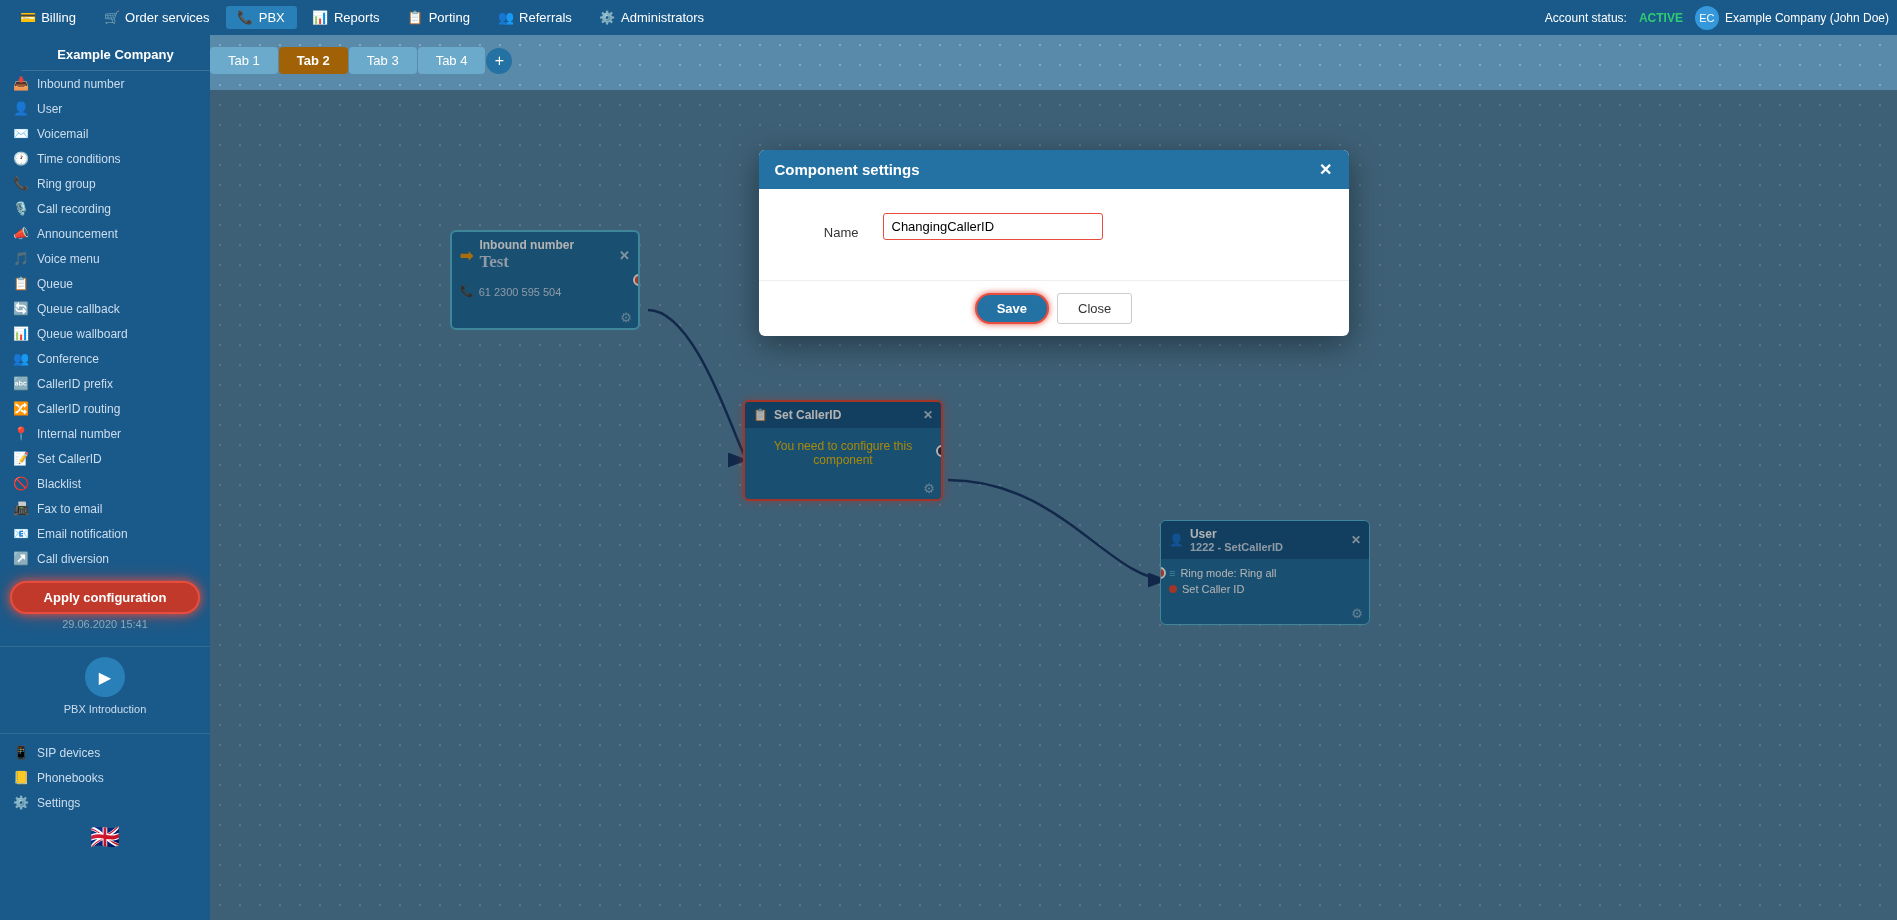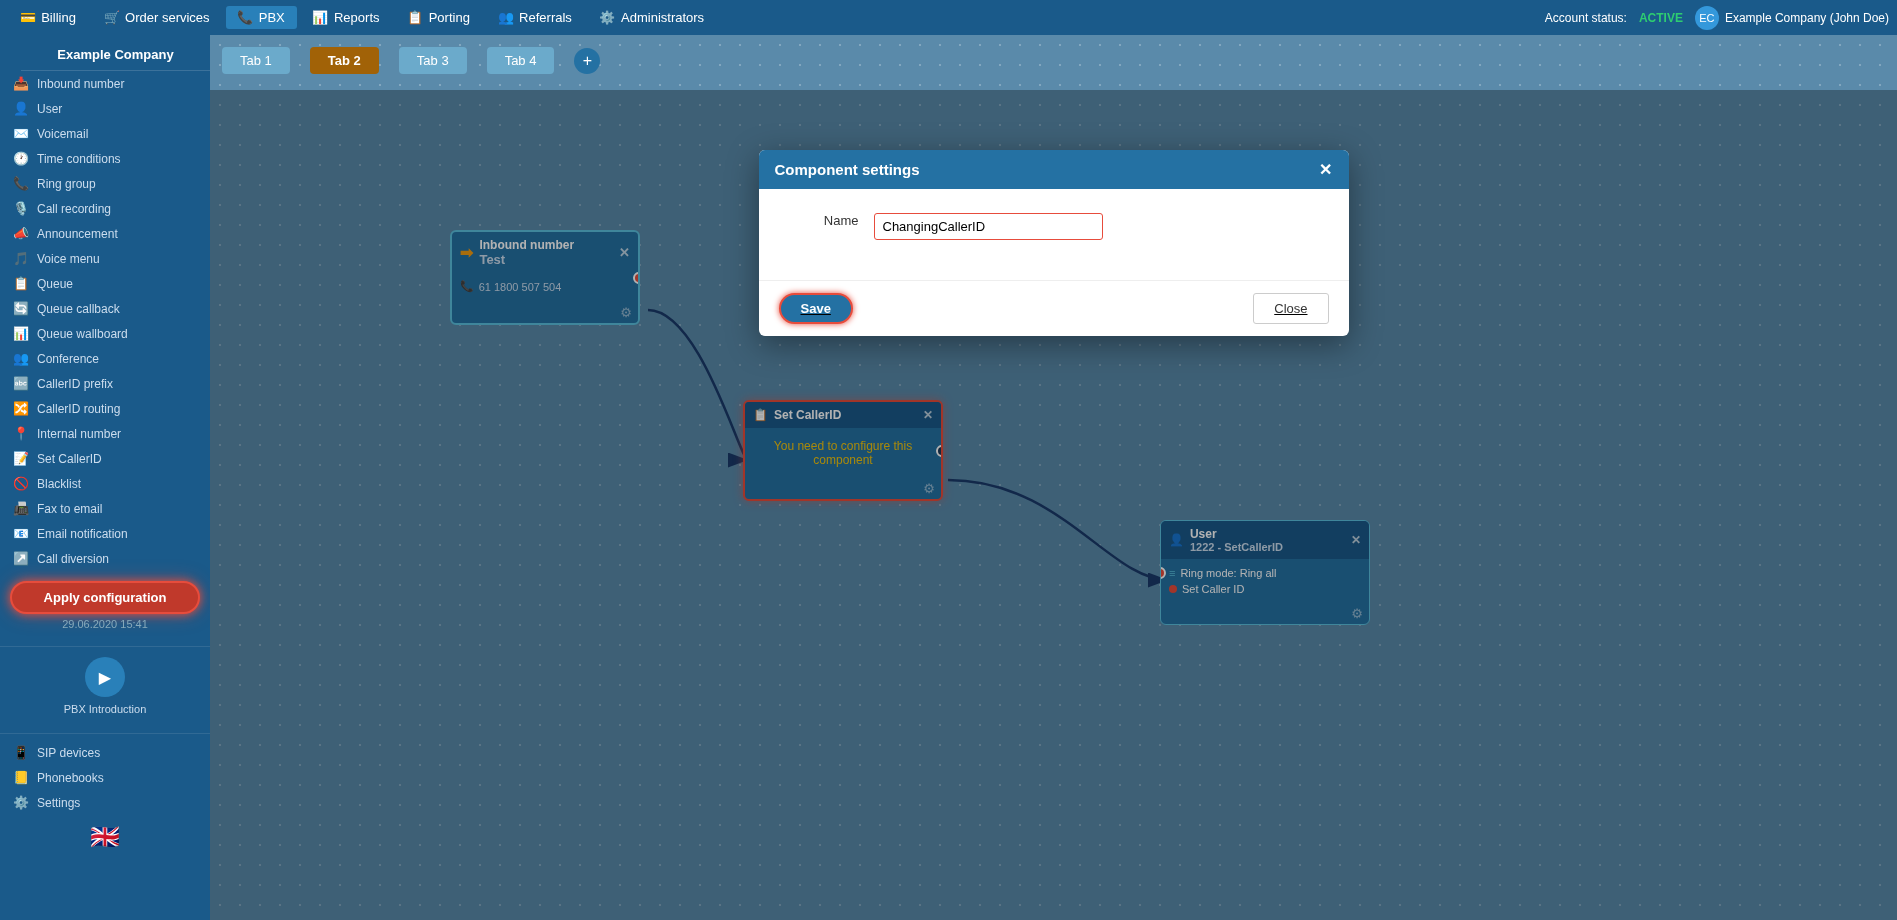--- a/index.html
+++ b/index.html
@@ -117,22 +117,22 @@
       content: '';
       position: absolute; inset: 0;
       background-image: radial-gradient(circle, rgba(255,255,255,0.25) 1px, transparent 1px);
       background-size: 20px 20px;
       pointer-events: none;
     }
 
     
     .tab-bar {
       display: flex; align-items: center;
-      padding: 12px 12px 0;
-      gap: 20px;
+      padding: 12px 0 0;
+      gap: 1px;
       position: relative; z-index: 2;
     }
     .tab {
       padding: 6px 18px;
       border-radius: 4px;
       font-size: 13px;
       cursor: pointer;
       border: none;
     }
     .tab.inactive { background: #6baacb; color: #fff; }
@@ -258,21 +258,21 @@
     .modal-header {
       background: #2471a3;
       color: #fff;
       padding: 10px 16px;
       display: flex; align-items: center; justify-content: space-between;
       font-size: 15px; font-weight: bold;
     }
     .modal-close { cursor: pointer; font-size: 16px; }
     .modal-body { padding: 24px 20px; }
     .modal-row {
-      display: flex; align-items: flex-start; gap: 15px; margin-bottom: 16px;
+      display: flex; align-items: flex-end; gap: 24px; margin-bottom: 16px;
     }
     .modal-label {
       width: 80px; text-align: right;
       font-size: 13px; color: #333;
     }
     .modal-input {
       flex: 1;
       border: 1px solid #e74c3c;
       border-radius: 3px;
       padding: 5px 8px;
@@ -287,24 +287,23 @@
       border-radius: 3px; background: #fff;
     }
     .modal-select-val {
       flex: 1; padding: 5px 8px; font-size: 13px; color: #333;
     }
     .modal-select-arrow {
       padding: 5px 6px; color: #666; font-size: 11px; cursor: pointer;
     }
     .modal-hint { flex: 1; color: #555; font-size: 12px; }
     .modal-footer {
-      display: flex; justify-content: space-between; gap: 8px;
+      display: flex; justify-content: center; gap: 8px;
       padding: 12px 20px;
       border-top: 1px solid #eee;
-      text-decoration: underline;
     }
     .btn-save {
       background: #2471a3;
       color: #fff;
       border: 2px solid #e74c3c;
       border-radius: 18px;
       padding: 6px 20px;
       font-size: 13px; font-weight: bold;
       cursor: pointer;
       box-shadow: 0 0 6px #e74c3c;
@@ -500,28 +499,28 @@
         <path d="M 438 220 C 490 220, 530 370, 538 370" stroke="#1a3a6a" stroke-width="2.5" fill="none" marker-end="url(#arrowhead)"></path>
 
         <path d="M 738 390 C 850 390, 900 490, 958 490" stroke="#1a3a6a" stroke-width="2.5" fill="none" marker-end="url(#arrowhead)"></path>
       </svg>
 
       <div class="flow-node node-inbound" style="position:absolute; left:240px; top:140px;">
         <div class="node-header">
           <span style="color:#f39c12; font-size:16px;">➡</span>
           <div style="display:flex; flex-direction:column; flex:1; margin-left:6px;">
             <span style="font-size:12px;">Inbound number</span>
-            <span style="font-size:13px; color:#cde;">Test</span>
+            <span style="font-size:17px; color:#cde;font-family:Liberation Serif, serif;">Test</span>
           </div>
           <span class="node-close">✕</span>
         </div>
         <div class="node-body">
           <div class="node-phone">
             <span>📞</span>
-            <span>61 1800 507 504</span>
+            <span>61 2300 595 504</span>
           </div>
         </div>
         <div class="node-footer">
           <span class="gear-icon">⚙</span>
         </div>
 
         <div class="conn-dot conn-dot-red" style="right:-7px; top:50%; transform:translateY(-50%);"></div>
       </div>
 
       <div class="flow-node node-callerid" style="position:absolute; left:533px; top:310px;">

